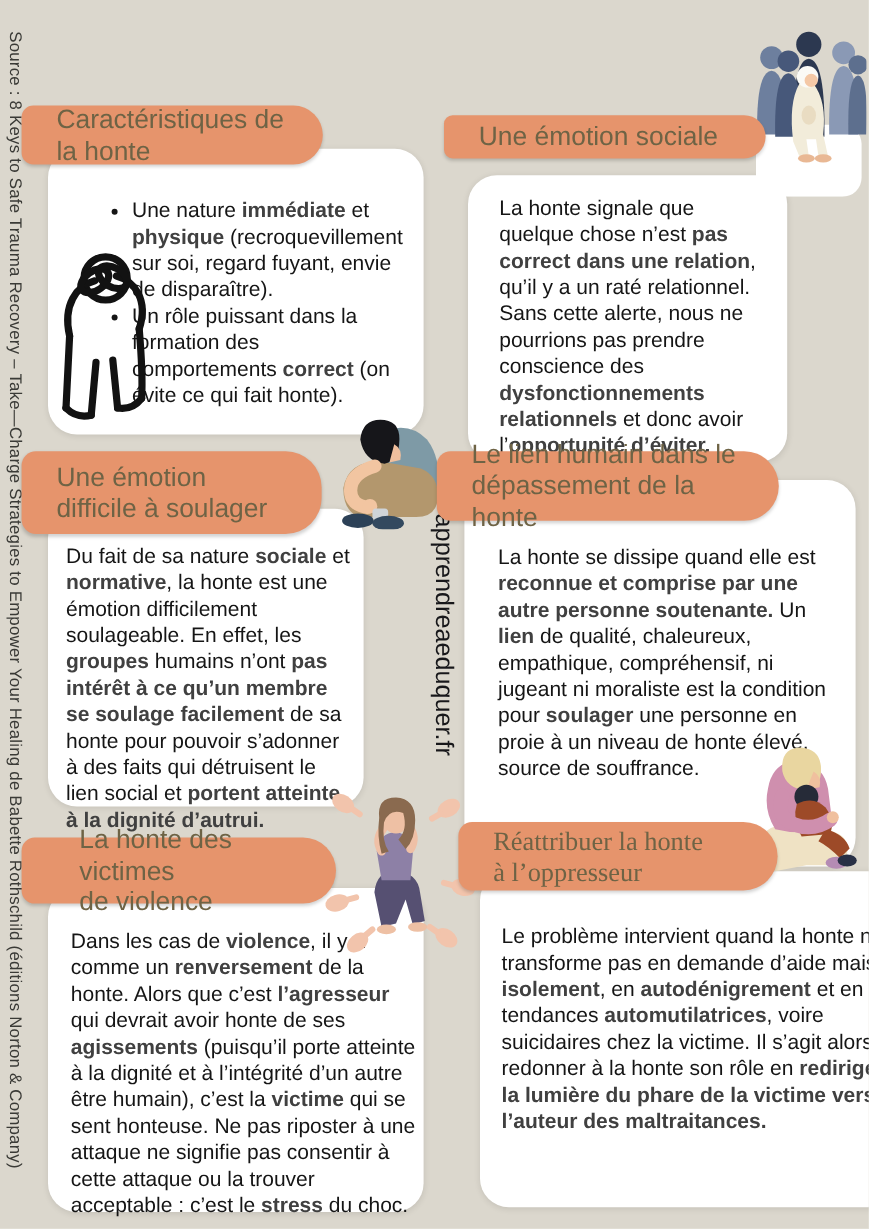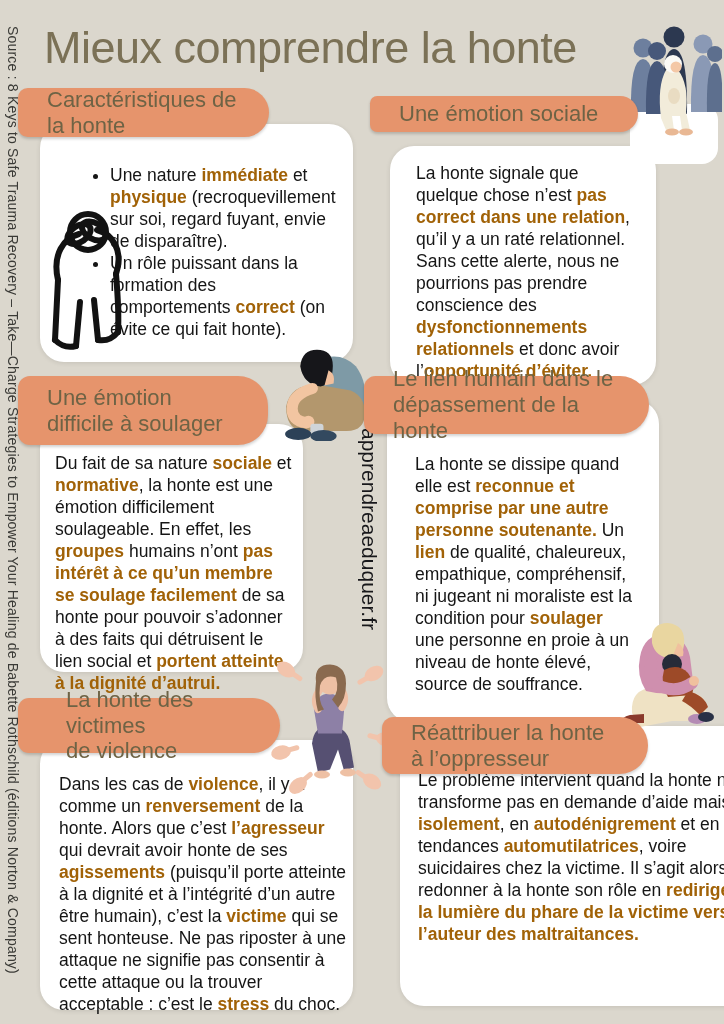--- a/index.html
+++ b/index.html
@@ -21,60 +21,59 @@
   .watermark{
     position:absolute; left:357px; top:428px;
     font-size:21px; color:#17171a; z-index:8;
   }
   .card-body{
     position:absolute; background:#ffffff; border-radius:24px;
     box-shadow:0 1px 5px rgba(0,0,0,0.10); z-index:1;
     box-sizing:border-box;
     font-size:17.5px; line-height:22px; color:#151515;
   }
-  .card-body b{ color:#a16207; }
+  .card-body b{ color:#404040; }
   .pill{
     position:absolute; background:#e6946c; color:#6e6345;
     border-radius:12px 30px 30px 12px;
     box-shadow:0 2px 3px rgba(0,0,0,0.18);
     z-index:10; box-sizing:border-box;
     display:flex; align-items:center;
     padding:4px 18px 4px 29px;
     font-size:22px; line-height:1.18; white-space:pre-line;
   }
   .bullets{ margin:0; padding:0 0 0 22px; }
   .bullets li{ margin:0; }
   
   .b1{ left:40px;  top:124px; width:313px; height:238px; padding:40px 14px 0 48px; }
   .b2{ left:390px; top:146px; width:266px; height:239px; padding:16px 18px 0 26px; }
   .b3{ left:40px;  top:424px; width:263px; height:248px; padding:28px 8px  0 15px; }
-  .b4{ left:387px; top:400px; width:272px; height:322px; padding:53px 24px 0 28px; }
+  .b4{ left:387px; top:400px; width:326px; height:322px; padding:53px 24px 0 28px; }
   .b5{ left:40px;  top:740px; width:313px; height:270px; padding:33px 4px  0 19px; }
   .b6{ left:400px; top:726px; width:373px; height:280px; padding:43px 12px 0 18px; }
   .p1{ left:18px;  top:88px;  width:251px; height:49px; }
   .p2{ left:370px; top:96px;  width:268px; height:36px; }
   .p3{ left:18px;  top:376px; width:250px; height:69px; }
   .p4{ left:364px; top:376px; width:285px; height:58px; }
   .p5{ left:18px;  top:698px; width:262px; height:55px;padding-left:48px; }
-  .p6{ left:382px; top:717px; width:266px; height:57px; }
+  .p6{ left:382px; top:685px; width:266px; height:57px;font-family:Liberation Serif, serif; }
   .illus{ position:absolute; }
   .il-crowd  { left:626px; top:24px;  width:96px;  height:140px; z-index:5; }
   .il-hiding { left:24px;  top:206px; width:126px; height:150px; z-index:6; }
   .il-knees  { left:276px; top:344px; width:97px;  height:97px;  z-index:6; }
   .il-blamed { left:268px; top:646px; width:130px; height:148px; z-index:4; }
   .il-comfort{ left:610px; top:616px; width:114px; height:132px; z-index:6; }
 </style>
 </head>
 <body>
 
 <div class="page">
 
   <div class="source-citation vertical">Source : 8 Keys to Safe Trauma Recovery – Take—Charge Strategies to Empower Your Healing de Babette Rothschild (éditions Norton &amp; Company)</div>
 
-  <h1 class="page-title">Mieux comprendre la honte</h1>
 
   <div class="watermark vertical">apprendreaeduquer.fr</div>
 
   <section>
     <div class="pill p1">Caractéristiques de
 la honte</div>
     <div class="card-body b1">
       <ul class="bullets">
         <li>Une nature <b>immédiate</b> et <b>physique</b> (recroquevillement sur soi, regard fuyant, envie de disparaître).</li>
         <li>Un rôle puissant dans la formation des comportements <b>correct</b> (on évite ce qui fait honte).</li>

